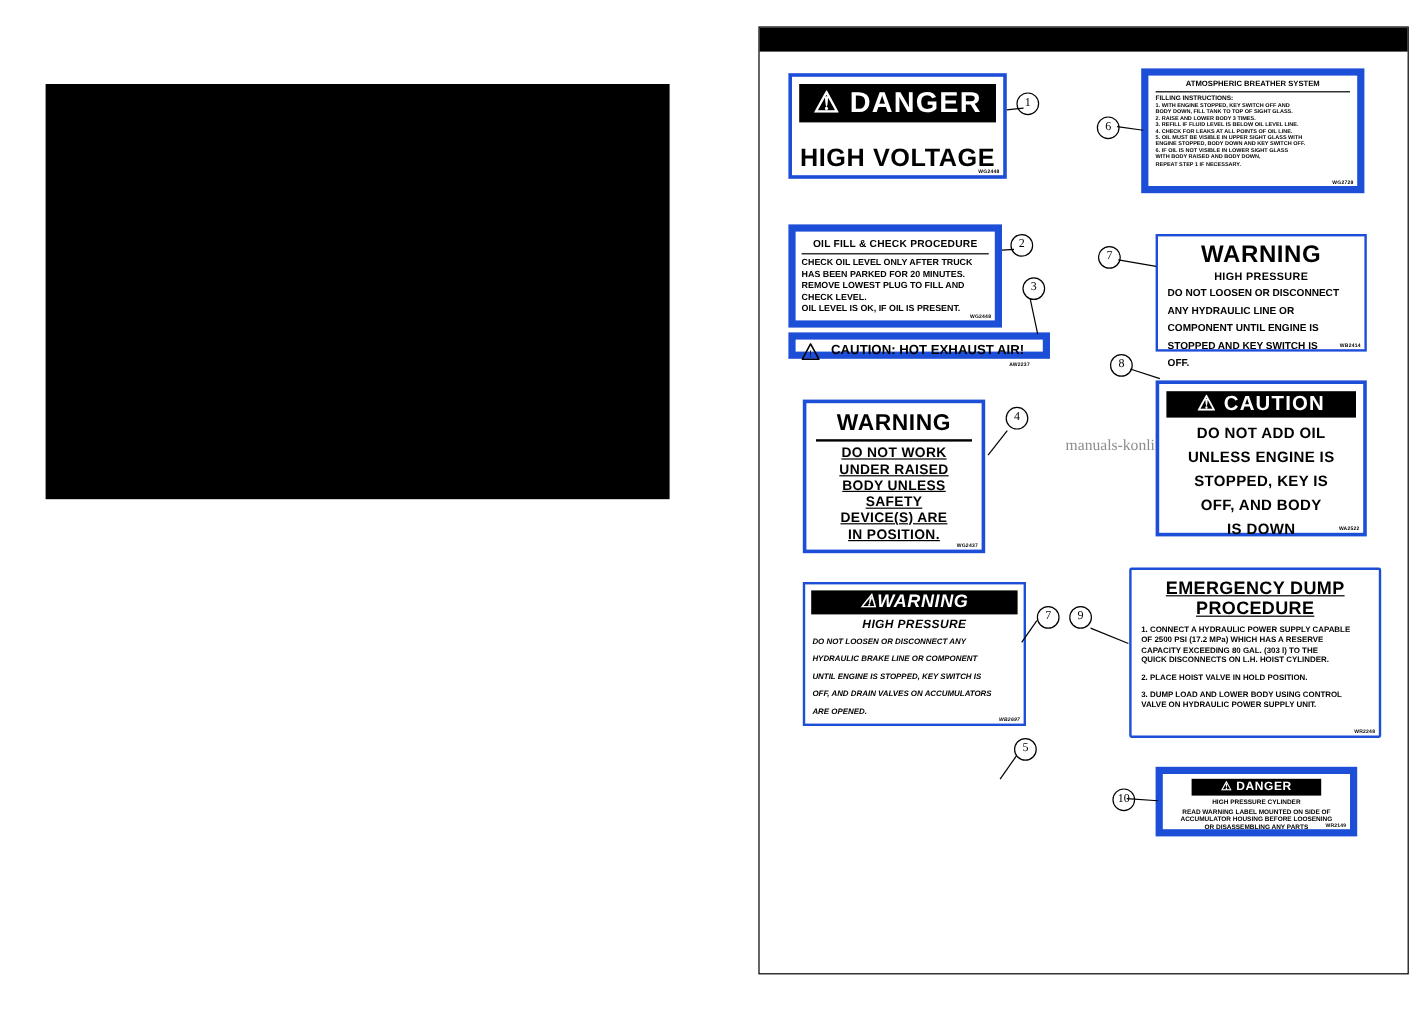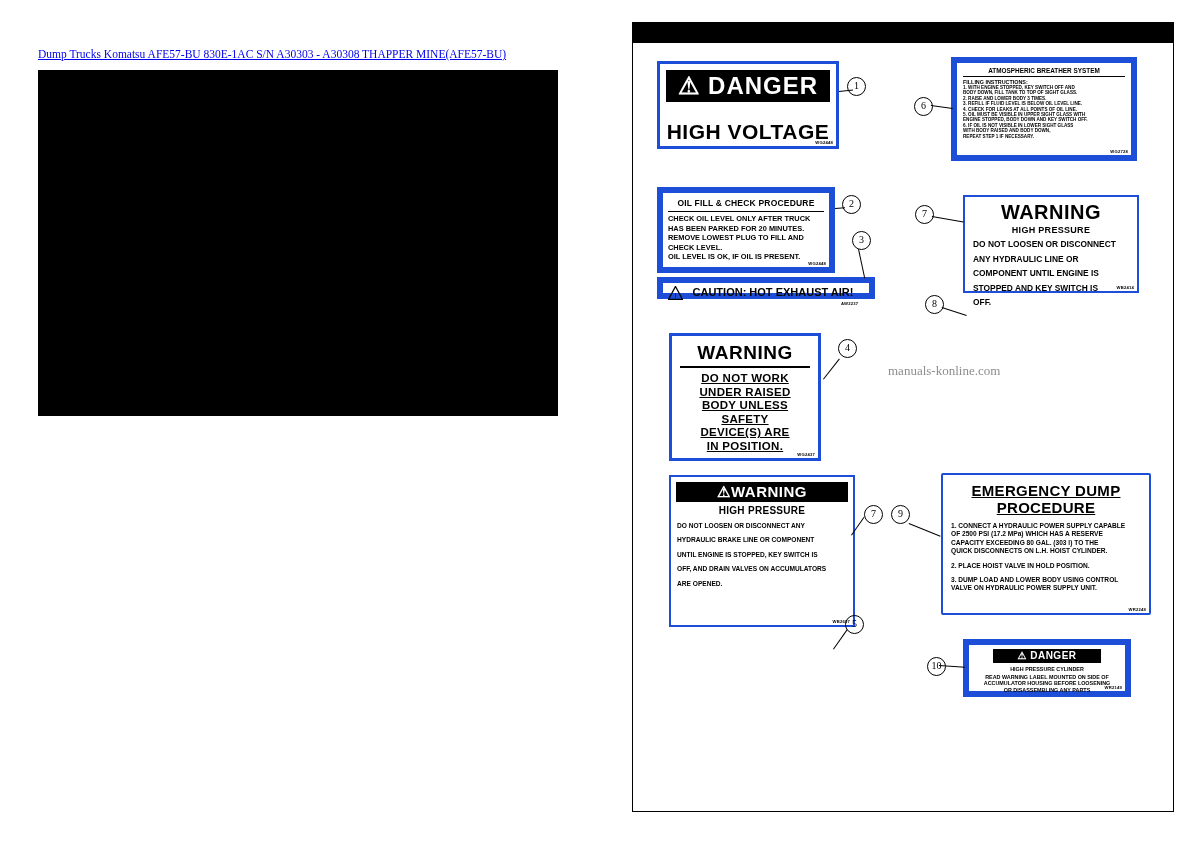--- a/index.html
+++ b/index.html
@@ -43,21 +43,21 @@
   #d3 .t{font-size:11px;font-weight:bold;text-align:center;line-height:18px;padding-left:14px;}
   #d3 .tri{position:absolute;left:5px;top:3px;}
 
   
   #d4{left:36px;top:310px;width:152px;height:128px;border-width:3px;}
   #d4 .t{font-size:19px;font-weight:bold;text-align:center;margin-top:6px;letter-spacing:.5px;}
   #d4 .rule{height:2px;background:#000;margin:2px 8px 4px 8px;}
   #d4 .l{font-size:11.5px;font-weight:bold;text-align:center;line-height:13.5px;letter-spacing:.3px;text-decoration:underline;}
 
   
-  #d11{left:36px;top:452px;width:186px;height:152px;border-width:2px;}
+  #d11{left:36px;top:462px;width:186px;height:120px;border-width:2px;font-style:italic;}
   #d11 .hdr{margin:5px 5px 0 5px;height:20px;line-height:20px;font-size:15px;letter-spacing:.5px;}
   #d11 .sub{font-size:10px;font-weight:bold;text-align:center;margin-top:3px;letter-spacing:.3px;}
   #d11 .l{font-size:6.6px;font-weight:bold;margin:6px 6px 0 6px;line-height:8.4px;}
 
   
   #d5{left:36px;top:588px;width:176px;height:104px;border-width:2px;}
   #d5 .hdr{margin:5px 6px 0 6px;height:19px;line-height:19px;font-size:15px;letter-spacing:1px;}
   #d5 .l{font-size:10.5px;font-weight:bold;text-align:center;margin-top:4px;line-height:12.6px;letter-spacing:.2px;}
 
   
@@ -86,21 +86,20 @@
   
   #d10{left:330px;top:616px;width:168px;height:58px;}
   #d10 .hdr{margin:4px 24px 0 24px;height:14px;line-height:14px;font-size:10px;letter-spacing:.5px;}
   #d10 .sub{font-size:5.4px;font-weight:bold;text-align:center;margin-top:3px;}
   #d10 .l{font-size:5.4px;font-weight:bold;text-align:center;margin-top:2px;line-height:6.4px;}
 </style>
 </head>
 <body>
 
 <div id="left-panel">
-  <a id="doc-title-link" href="#">Dump Trucks Komatsu AFE57-BU 830E-1AC S/N A30303 - A30308 THAPPER MINE(AFE57-BU)</a>
   <div id="preview-black"></div>
 </div>
 
 <div id="page">
   <div id="page-topbar"></div>
   <div id="watermark">manuals-konline.com</div>
 
   <div class="decal" id="d1">
     <div class="hdr">⚠ DANGER</div>
     <div class="hv">HIGH VOLTAGE</div>
@@ -188,20 +187,29 @@
     <div class="l">DO NOT LOOSEN OR DISCONNECT</div>
     <div class="l">ANY HYDRAULIC LINE OR</div>
     <div class="l">COMPONENT UNTIL ENGINE IS</div>
     <div class="l">STOPPED AND KEY SWITCH IS</div>
     <div class="l">OFF.</div>
     <div class="code">WB2414</div>
   </div>
   <div class="callout" style="left:282px;top:182px;">7</div>
   <div class="lead" style="left:299px;top:193px;width:32px;transform:rotate(10deg);"></div>
 
+  <div class="decal" id="d8">
+    <div class="hdr">⚠ CAUTION</div>
+    <div class="l">DO NOT ADD OIL</div>
+    <div class="l">UNLESS ENGINE IS</div>
+    <div class="l">STOPPED, KEY IS</div>
+    <div class="l">OFF, AND BODY</div>
+    <div class="l">IS DOWN</div>
+    <div class="code">WA2522</div>
+  </div>
   <div class="callout" style="left:292px;top:272px;">8</div>
   <div class="lead" style="left:309px;top:284px;width:26px;transform:rotate(18deg);"></div>
 
   <div class="decal" id="d9">
     <div class="t">EMERGENCY DUMP PROCEDURE</div>
     <div class="l">1. CONNECT A HYDRAULIC POWER SUPPLY CAPABLE</div>
     <div class="l" style="margin-top:0">   OF 2500 PSI (17.2 MPa) WHICH HAS A RESERVE</div>
     <div class="l" style="margin-top:0">   CAPACITY EXCEEDING 80 GAL. (303 l) TO THE</div>
     <div class="l" style="margin-top:0">   QUICK DISCONNECTS ON L.H. HOIST CYLINDER.</div>
     <div class="l">2. PLACE HOIST VALVE IN HOLD POSITION.</div>

